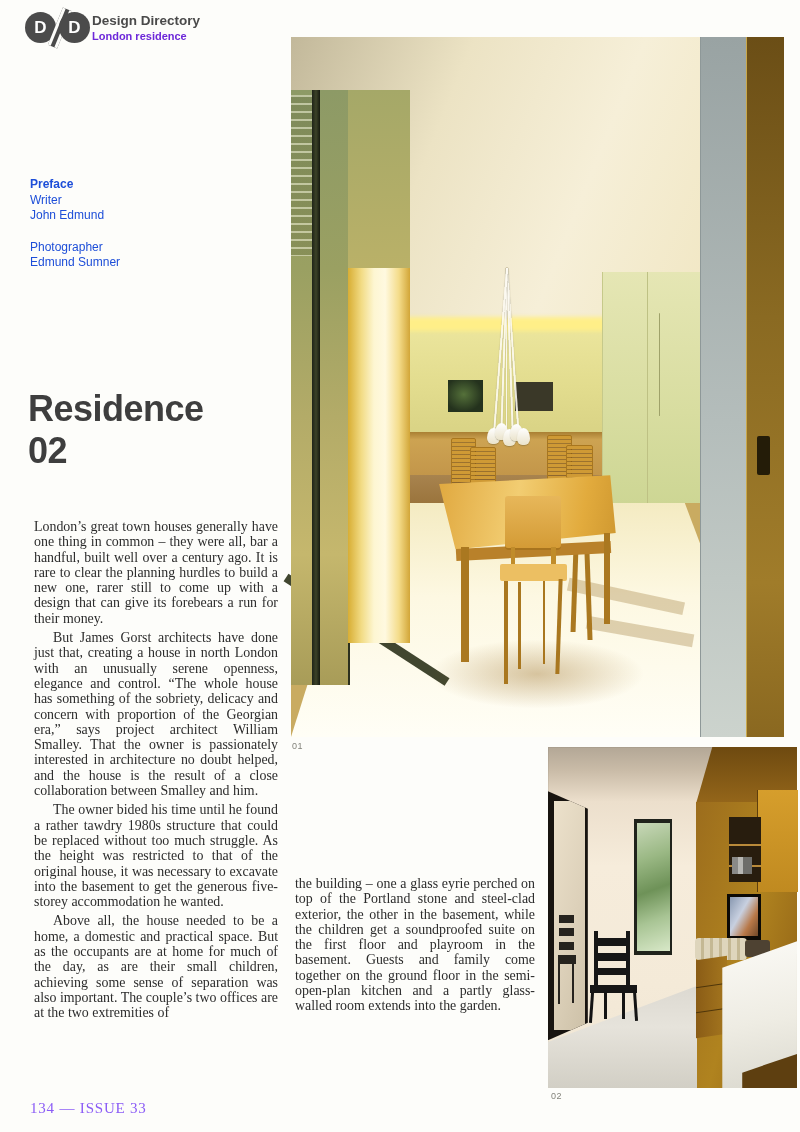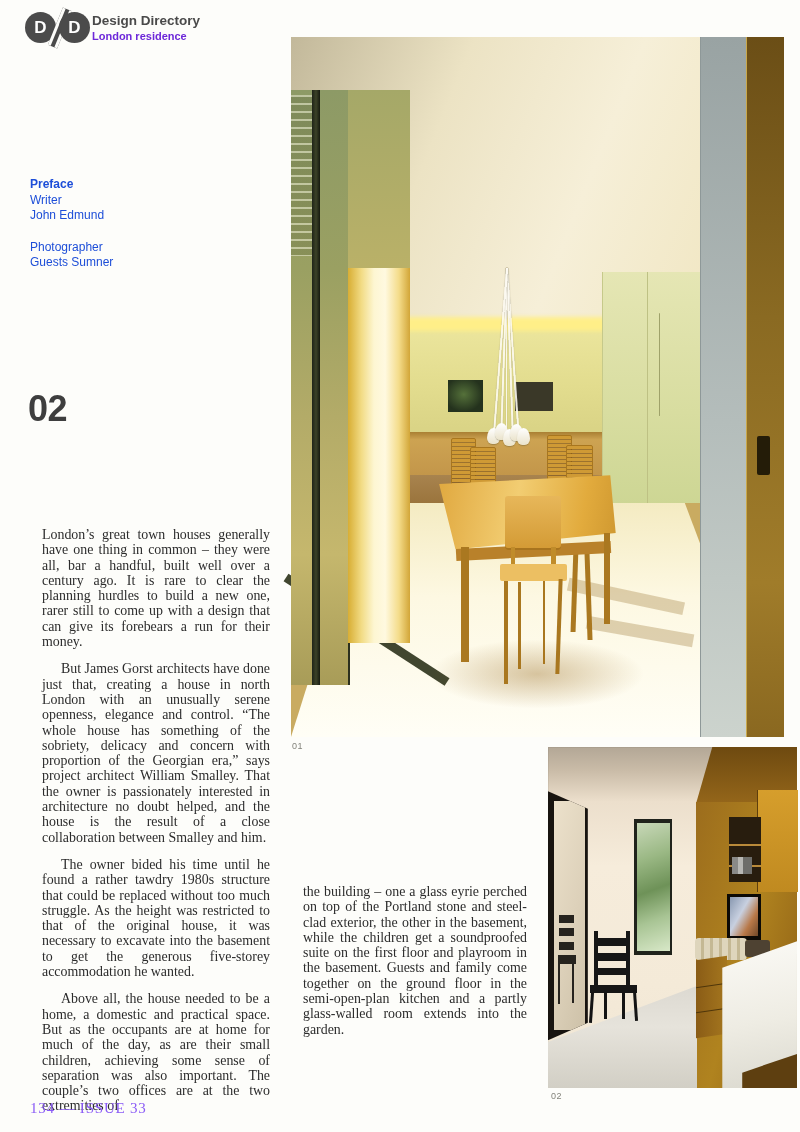--- a/index.html
+++ b/index.html
@@ -26,21 +26,21 @@
   .sidebar .pair{margin-bottom:16px;}
 
   
   .title{left:28px;top:388px;font-weight:bold;font-size:36px;line-height:42px;color:#3e3e3e;letter-spacing:-.5px;}
 
   
   .bodycol{font-family:"Liberation Serif",serif;font-size:13.9px;line-height:15.3px;
            text-align:justify;color:#2c2c2c;hyphens:auto;}
   .col1{left:30px;top:515px;width:252px;}
   .col2{left:291px;top:872px;width:248px;font-family:Liberation Serif, serif;}
-  .bodycol p{margin:12px;}
+  .bodycol p{margin:4px;}
   .bodycol p.ind{text-indent:19px;}
 
   
   .footer{left:30px;top:1100px;font-family:Liberation Serif, serif;font-size:15px;color:#8b5cf6;letter-spacing:.8px;}
 
   
   .cap{font-size:9px;color:#83837b;letter-spacing:.5px;}
   .cap1{left:292px;top:741px;}
   .cap2{left:551px;top:1091px;}
 
@@ -165,25 +165,26 @@
   </div>
 
   <div class="abs sidebar">
     <p class="lbl">Preface</p>
     <div class="pair">
       <div>Writer</div>
       <div>John Edmund</div>
     </div>
     <div class="pair">
       <div>Photographer</div>
-      <div>Guests Sumner</div>
+      <div>Edmund Sumner</div>
     </div>
   </div>
 
   <div class="abs title">
+    <div>Residence</div>
     <div>02</div>
   </div>
 
   <div class="abs bodycol col1">
     <p>London’s great town houses generally have one thing in common – they were all, bar a handful, built well over a century ago. It is rare to clear the planning hurdles to build a new one, rarer still to come up with a design that can give its forebears a run for their money.</p>
     <p class="ind">But James Gorst architects have done just that, creating a house in north London with an unusually serene openness, elegance and control. “The whole house has something of the sobriety, delicacy and concern with proportion of the Georgian era,” says project architect William Smalley. That the owner is passionately interested in architecture no doubt helped, and the house is the result of a close collaboration between Smalley and him.</p>
     <p class="ind">The owner bided his time until he found a rather tawdry 1980s structure that could be replaced without too much struggle. As the height was restricted to that of the original house, it was necessary to excavate into the basement to get the generous five-storey accommodation he wanted.</p>
     <p class="ind">Above all, the house needed to be a home, a domestic and practical space. But as the occupants are at home for much of the day, as are their small children, achieving some sense of separation was also important. The couple’s two offices are at the two extremities of</p>
   </div>
 

